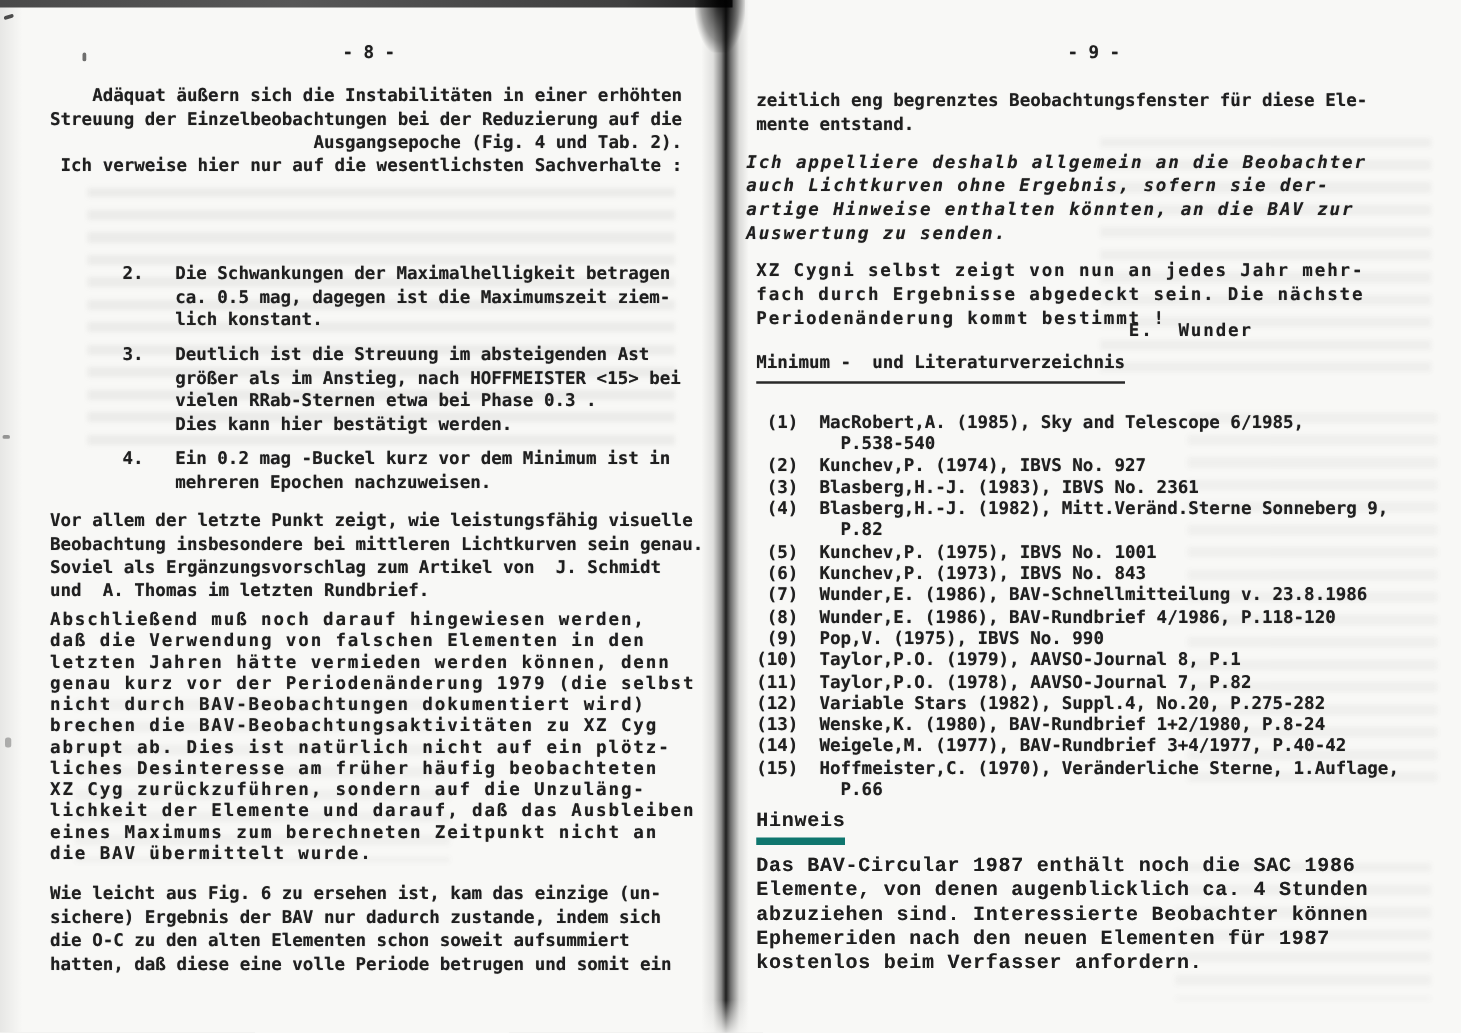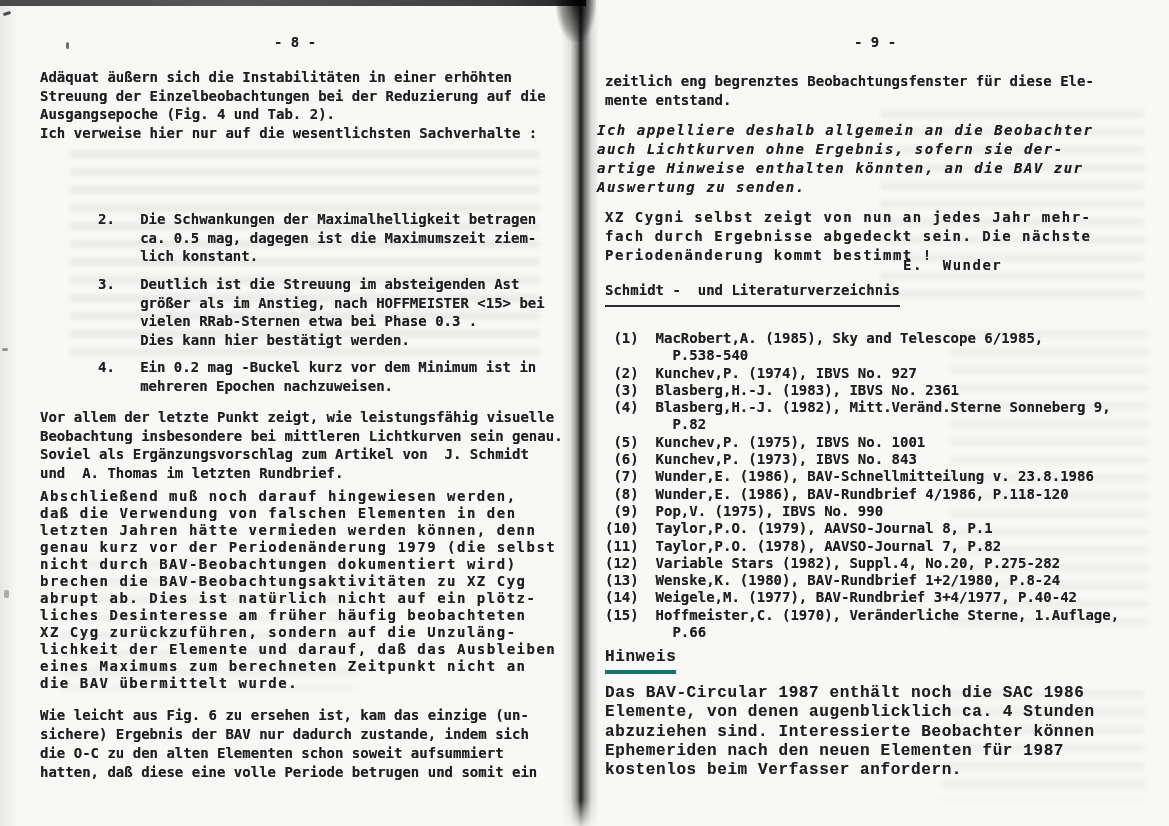--- a/index.html
+++ b/index.html
@@ -66,21 +66,21 @@
   .underlined { border-bottom: 2px solid #2a2a2a; padding-bottom: 5px; }
   
   .courier {
     font-family: "Liberation Mono", monospace;
     font-weight: bold;
     font-size: 16px;
     line-height: 19.3px;
     letter-spacing: 0.6px;
     text-shadow: 0 0 0.5px rgba(30,30,30,0.5);
   }
-  .note-heading { border-bottom: 4px solid #0f766e; padding-bottom: 3px; }
+  .note-heading { border-bottom: 6px solid #0f766e; padding-bottom: 3px; }
 </style>
 </head>
 <body>
 
 <div id="scan">
 
   <div class="ghost" style="left:70px; top:150px; width:470px; height:210px;"></div>
   <div class="ghost" style="left:60px; top:560px; width:300px; height:130px; opacity:.7;"></div>
   <div class="ghost" style="left:880px; top:110px; width:265px; height:190px; opacity:.8;"></div>
   <div class="ghost" style="left:950px; top:330px; width:200px; height:300px; opacity:.7;"></div>
@@ -91,21 +91,21 @@
   <div class="spine"></div>
   <div class="spine-cap-top"></div>
   <div class="spine-fade-bottom"></div>
   <div class="speck" style="left:3px; top:12px; width:8px; height:3px; transform:rotate(-18deg);"></div>
   <div class="speck" style="left:66px; top:42px; width:3px; height:7px; opacity:.8;"></div>
   <div class="speck" style="left:2px; top:348px; width:6px; height:3px; opacity:.55;"></div>
   <div class="speck" style="left:4px; top:590px; width:5px; height:8px; opacity:.4;"></div>
 
   <div class="tw pageno" style="left:0; top:33px;">- 8 -</div>
 
-  <div class="tw" style="left:40px; top:68px;">Adäquat äußern sich die Instabilitäten in einer erhöhten
+  <div class="tw" style="left:40px; top:68px;text-align:right;">Adäquat äußern sich die Instabilitäten in einer erhöhten
 Streuung der Einzelbeobachtungen bei der Reduzierung auf die
 Ausgangsepoche (Fig. 4 und Tab. 2).
 Ich verweise hier nur auf die wesentlichsten Sachverhalte :</div>
 
   <div class="tw" style="left:98px; top:210px;">2.   Die Schwankungen der Maximalhelligkeit betragen
      ca. 0.5 mag, dagegen ist die Maximumszeit ziem-
      lich konstant.</div>
   <div class="tw" style="left:98px; top:275px;">3.   Deutlich ist die Streuung im absteigenden Ast
      größer als im Anstieg, nach HOFFMEISTER &lt;15&gt; bei
      vielen RRab-Sternen etwa bei Phase 0.3 .
@@ -145,21 +145,21 @@
 auch Lichtkurven ohne Ergebnis, sofern sie der-
 artige Hinweise enthalten könnten, an die BAV zur
 Auswertung zu senden.</div>
 
   <div class="tw spread lh19" style="left:605px; top:208px;">XZ Cygni selbst zeigt von nun an jedes Jahr mehr-
 fach durch Ergebnisse abgedeckt sein. Die nächste
 Periodenänderung kommt bestimmt !</div>
 
   <div class="tw spread" style="left:903px; top:256px;">E.  Wunder</div>
 
-  <div class="tw underlined" style="left:605px; top:281px;">Schmidt -  und Literaturverzeichnis</div>
+  <div class="tw underlined" style="left:605px; top:281px;">Minimum -  und Literaturverzeichnis</div>
 
   <div class="tw lh173" style="left:605px; top:330px;"> (1)  MacRobert,A. (1985), Sky and Telescope 6/1985,
         P.538-540
  (2)  Kunchev,P. (1974), IBVS No. 927
  (3)  Blasberg,H.-J. (1983), IBVS No. 2361
  (4)  Blasberg,H.-J. (1982), Mitt.Veränd.Sterne Sonneberg 9,
         P.82
  (5)  Kunchev,P. (1975), IBVS No. 1001
  (6)  Kunchev,P. (1973), IBVS No. 843
  (7)  Wunder,E. (1986), BAV-Schnellmitteilung v. 23.8.1986

